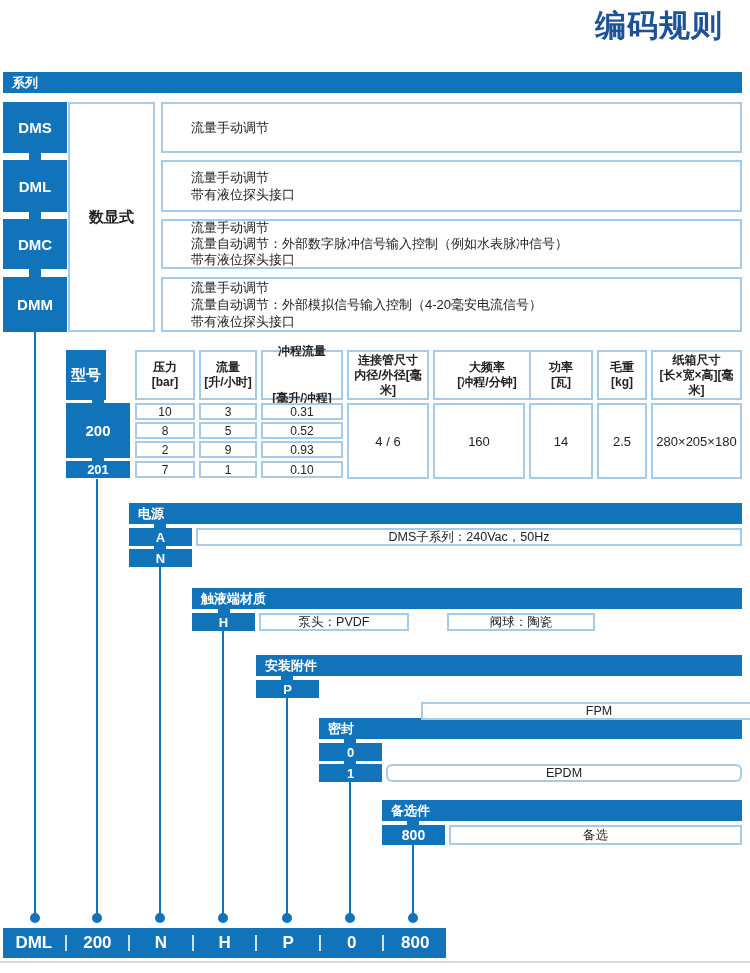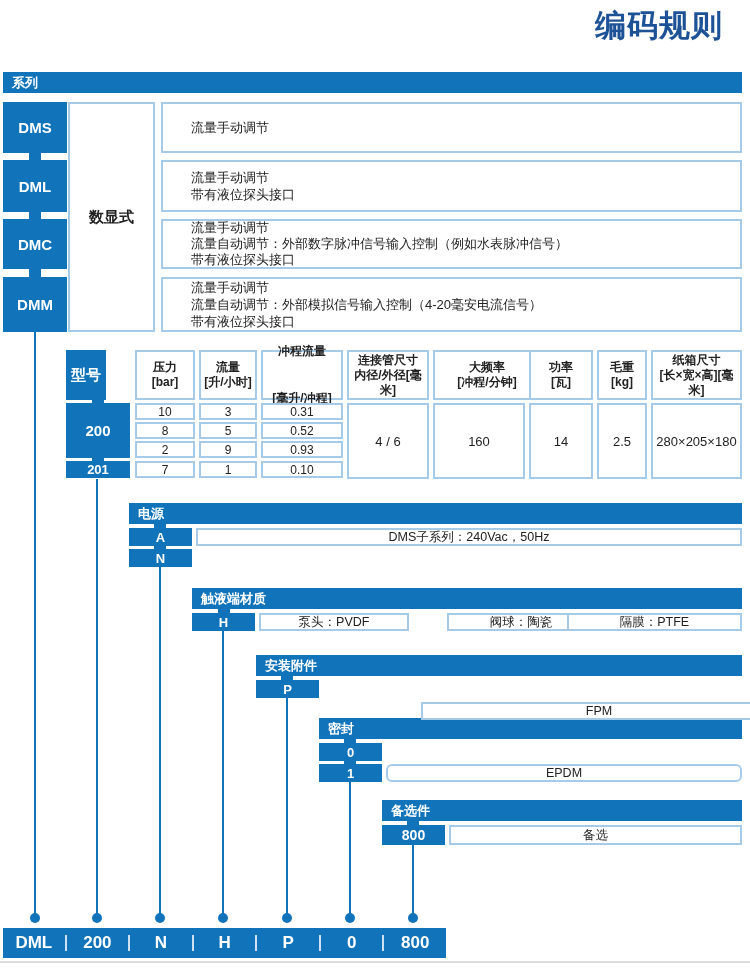--- a/index.html
+++ b/index.html
@@ -149,21 +149,20 @@
   <div class="abs vbox valrow" style="left:196px;top:528px;width:546px;height:18px;">DMS子系列：240Vac，50Hz</div>
   <div class="abs notch" style="left:154px;top:546px;width:12px;height:3px;"></div>
   <div class="abs key" style="left:129px;top:549px;width:63px;height:18px;font-size:13px;">N</div>
   <div class="abs vline" style="left:159px;top:567px;height:347px;"></div>
 
   <div class="abs bar" style="left:192px;top:588px;width:550px;">触液端材质</div>
   <div class="abs notch" style="left:218px;top:609px;width:12px;height:4px;"></div>
   <div class="abs key" style="left:192px;top:613px;width:63px;height:18px;font-size:13px;">H</div>
   <div class="abs vbox valrow" style="left:259px;top:613px;width:150px;height:18px;">泵头：PVDF</div>
   <div class="abs vbox valrow" style="left:414px;top:613px;width:148px;height:18px;margin-left:33px;">阀球：陶瓷</div>
-  <div class="abs vbox valrow" style="left:567px;top:613px;width:175px;height:18px;">隔膜：PTFE</div>
   <div class="abs vline" style="left:222px;top:631px;height:283px;"></div>
 
   <div class="abs bar" style="left:256px;top:655px;width:486px;">安装附件</div>
   <div class="abs notch" style="left:281px;top:676px;width:12px;height:4px;"></div>
   <div class="abs key" style="left:256px;top:680px;width:63px;height:18px;font-size:13px;">P</div>
   <div class="abs vline" style="left:286px;top:698px;height:216px;"></div>
 
   <div class="abs bar" style="left:319px;top:718px;width:423px;">密封</div>
   <div class="abs notch" style="left:344px;top:739px;width:12px;height:4px;"></div>
   <div class="abs key" style="left:319px;top:743px;width:63px;height:18px;font-size:13px;">0</div>

